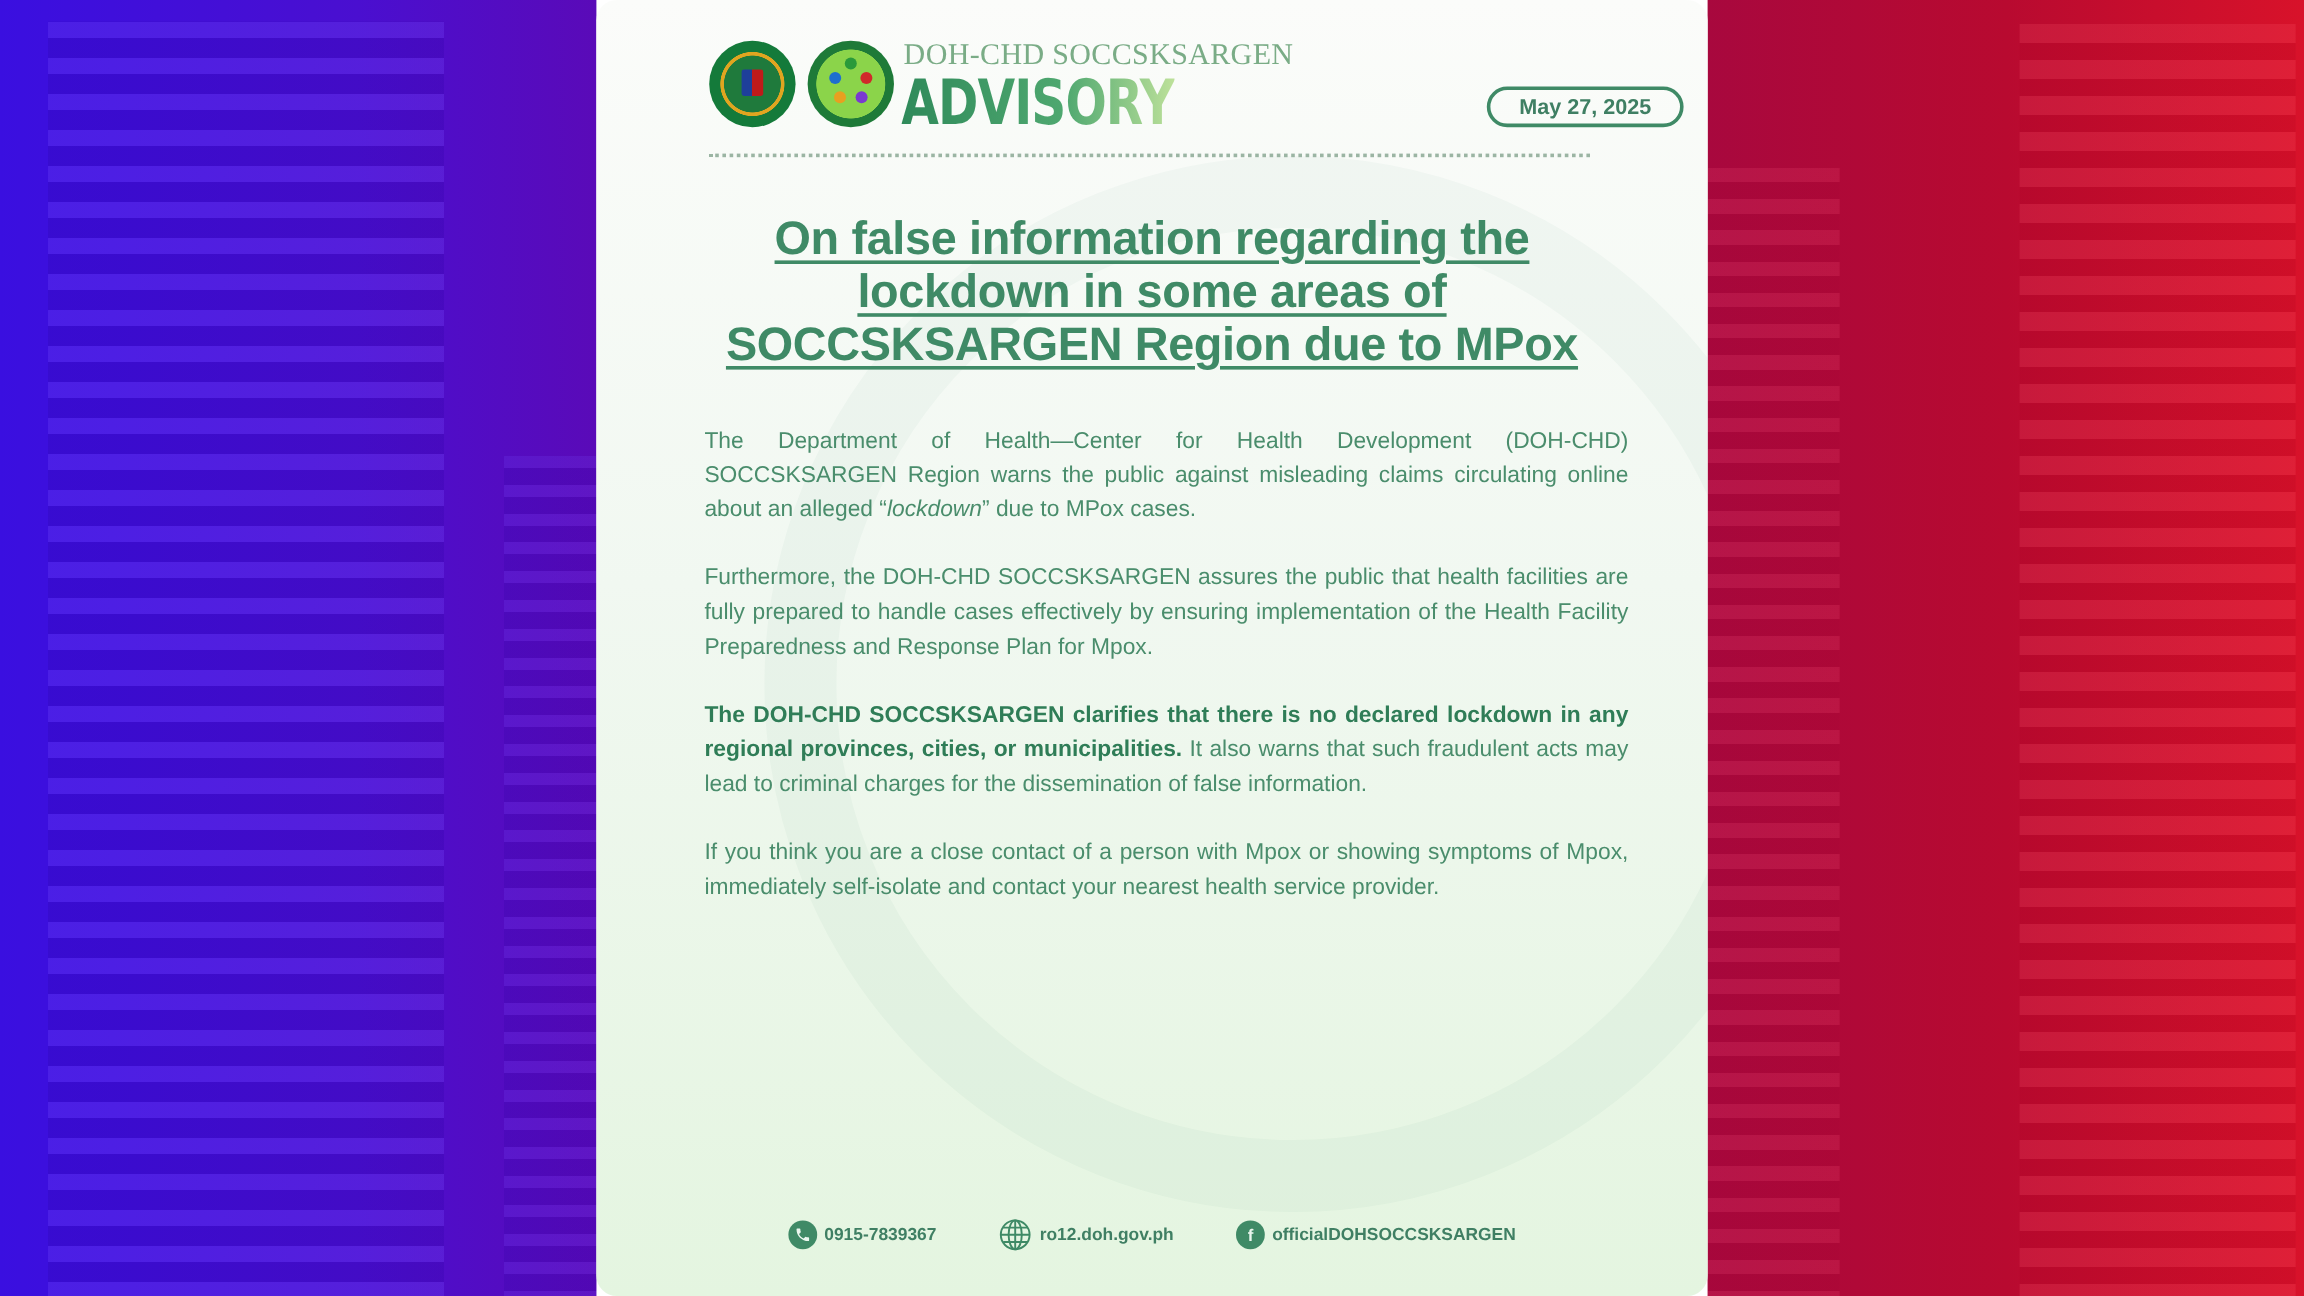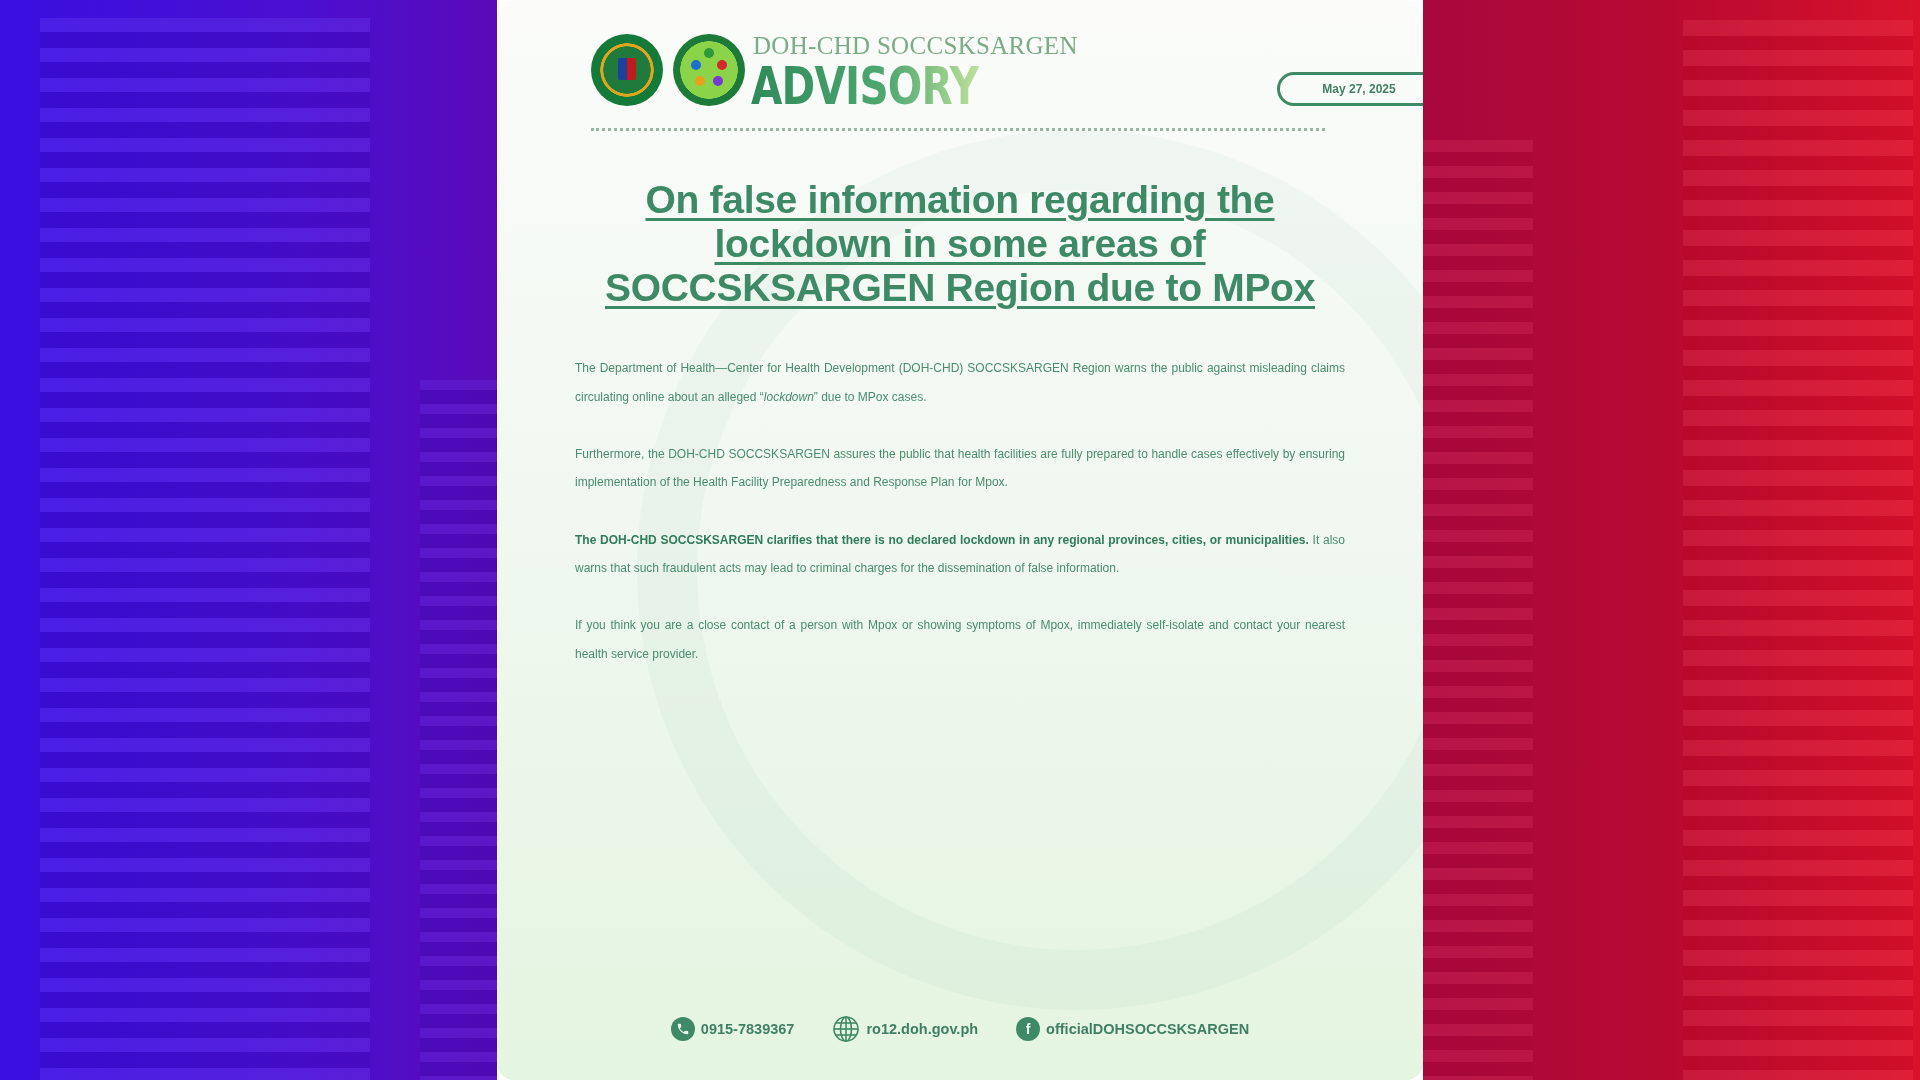--- a/index.html
+++ b/index.html
@@ -50,44 +50,44 @@
     font-size:25px; color:#7aac86; letter-spacing:0.3px; white-space:nowrap;
   }
   .advisory {
     position:absolute; left:160px; top:26px; font-family:"DejaVu Sans", sans-serif;
     font-weight:bold; font-size:52px; line-height:56px; letter-spacing:-1px;
     transform: scaleX(0.78); transform-origin:left;
     background: linear-gradient(90deg, #2f8a5a 0%, #4fa870 60%, #bde19a 100%);
     -webkit-background-clip:text; background-clip:text; color:transparent;
   }
   .date-badge {
-    position:absolute; left:686px; top:40px; width:164px; height:34px;
+    position:absolute; left:648px; top:40px; width:164px; height:34px;
     border:3px solid #3f8a66; border-radius:20px; box-sizing:border-box;
-    color:#3f7f63; font-weight:bold; font-size:12px; text-align:center; line-height:28px;
+    color:#3f7f63; font-weight:bold; font-size:18px; text-align:center; line-height:28px;
   }
   .divider {
     position:absolute; left:94px; top:128px; width:734px; height:0;
     border-top:3px dotted #9bb5a3;
   }
   .title {
     position:absolute; left:80px; top:178px; width:766px; text-align:center;
     font-family:"Liberation Sans", sans-serif; font-weight:bold;
     font-size:39px; line-height:44px; color:#3f8a66;
     text-decoration: underline; text-decoration-thickness:3px; text-underline-offset:5px;
     letter-spacing:-0.3px;
   }
   .body {
-    position:absolute; left:78px; top:354px; width:770px;
-    font-size:12px; line-height:28.6px; color:#4a8d6c; text-align:justify;
+    position:absolute; left:90px; top:354px; width:770px;
+    font-size:19px; line-height:28.6px; color:#4a8d6c; text-align:justify;
   }
   .body p { margin:0 0 28.6px 0; }
   .body b { color:#2f7d57; }
   .footer {
     position:absolute; left:0; top:1014px; width:926px; height:30px;
-    display:flex; justify-content:center; gap:38px; align-items:center;
+    display:flex; justify-content:center; gap:52px; align-items:center;
     font-weight:bold; font-size:14.5px; color:#3f7f63;
   }
   .contact { display:flex; align-items:center; gap:6px; }
   .icon-circ {
     width:24px; height:24px; border-radius:50%; background:#3f8a66; color:#eaf6ee;
     display:flex; align-items:center; justify-content:center; font-size:14px; font-weight:bold;
   }
   .icon-globe { width:28px; height:28px; }
 </style>
 </head>

